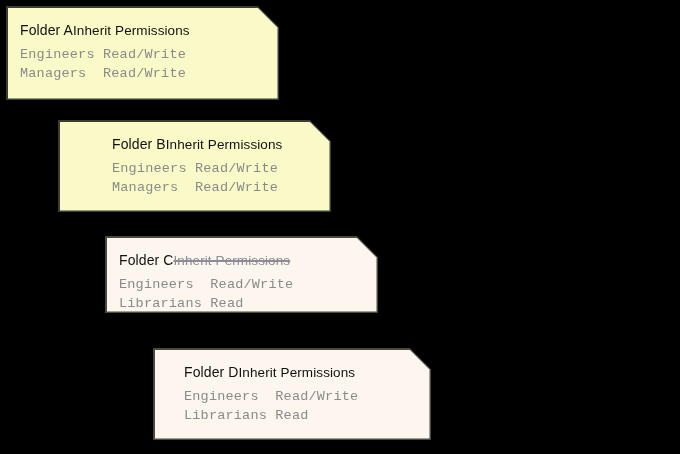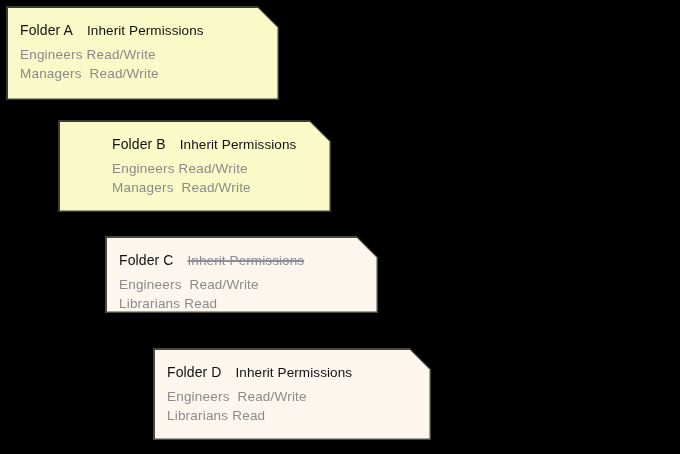--- a/index.html
+++ b/index.html
@@ -79,47 +79,46 @@
   .folder-title {
     font-size: 14px;
     font-weight: 400;
     color: #111111;
     letter-spacing: 0.1px;
   }
   .inherit-label {
     font-size: 13.5px;
     font-weight: 400;
     color: #111111;
-    margin-left: 14px;
     letter-spacing: 0.1px;
   }
   .inherit-label.disabled {
     color: #8c8c96;
     text-decoration: line-through;
     text-decoration-thickness: 1.5px;
   }
 
   
   .perm-list {
     padding: 7px 0 0 14px;
   }
   .perm-line {
-    font-family: Liberation Sans, sans-serif;
+    font-family: Liberation Mono, monospace;
     font-size: 13.5px;
     line-height: 19px;
     color: #8a8a8a;
     white-space: pre;
     letter-spacing: 0.2px;
   }
 
   
   #note-a { left: 6px;   top: 6px;   width: 273px; height: 94px; }
   #note-b { left: 58px;  top: 120px; width: 273px; height: 92px; padding-left: 40px; }
   #note-c { left: 105px; top: 236px; width: 273px; height: 77px; }
-  #note-d { left: 153px; top: 348px; width: 278px; height: 92px; }
+  #note-d { left: 153px; top: 348px; width: 278px; height: 92px; padding-left: 17px; }
 </style>
 </head>
 <body>
 
 <div id="stage">
 
   <div class="note yellow" id="note-a">
     <div class="note-fill"></div>
     <div class="note-inner"></div>
     <div class="note-content">

